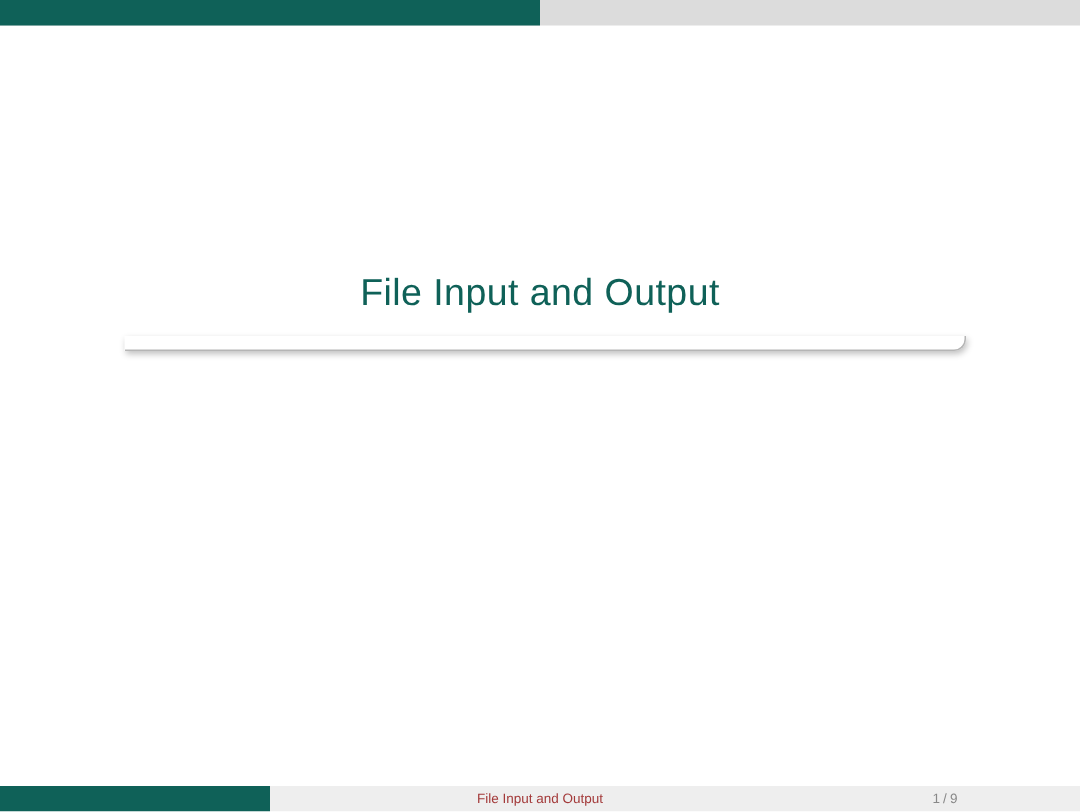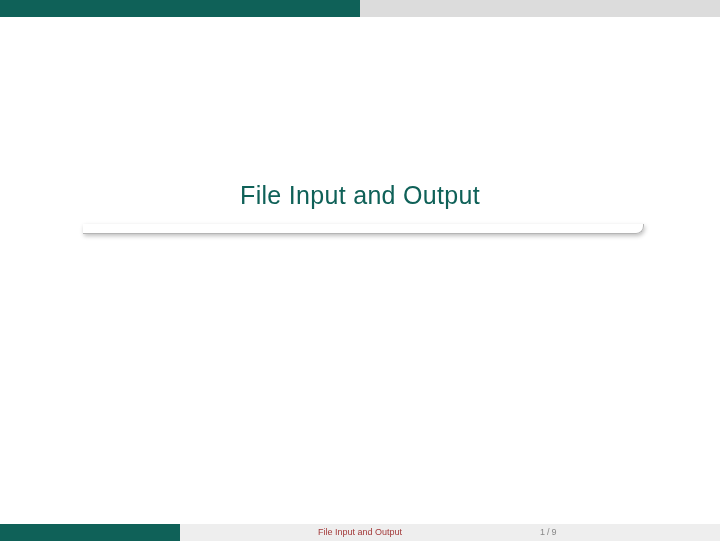--- a/index.html
+++ b/index.html
@@ -80,21 +80,21 @@
     .footer-center {
       flex: 1;
       background: #eeeeee;
       color: #a33a3a;
       text-align: center;
     }
     .footer-right {
       flex: 0 0 180px;
       background: #eeeeee;
       color: #888888;
-      text-align: left;
+      text-align: center;
       padding-right: 0;
     }
     .page-sep {
       padding: 0 2px;
     }
   </style>
 </head>
 <body>
 
 <div class="top-bar">

